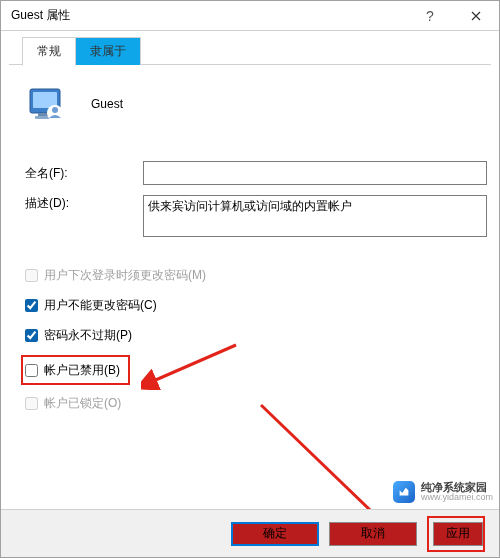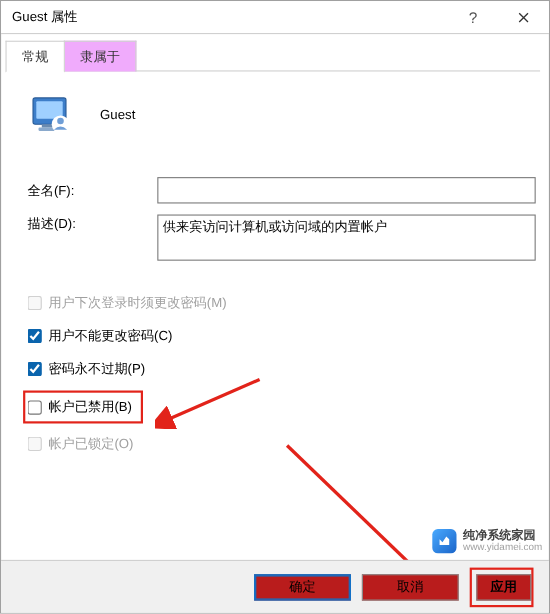--- a/index.html
+++ b/index.html
@@ -43,35 +43,35 @@
     color: #555;
     font-family: Arial, sans-serif;
     font-size: 14px;
     cursor: default;
   }
   .titlebar .help::after { content: "?"; font-size: 14px; }
   .titlebar .close svg { width: 10px; height: 10px; }
   .tabbar {
     display: flex;
     align-items: flex-start;
-    padding: 6px 8px 0 4px;
+    padding: 6px 8px 0 21px;
     position: relative;
     height: 34px;
   }
   .tabbar::after {
     content: "";
     position: absolute;
     left: 8px; right: 8px; bottom: 0;
     border-bottom: 1px solid #d0d0d0;
   }
   .tab {
     padding: 5px 14px 5px 14px;
     border: 1px solid #d0d0d0;
     border-bottom: none;
-    background: #f0abfc;
+    background: #0ea5e9;
     margin-right: -1px;
     font-size: 12px;
     position: relative;
     z-index: 1;
     color: #333;
   }
   .tab.active {
     background: #fff;
     z-index: 2;
     border-bottom: 1px solid #fff;
@@ -178,21 +178,21 @@
     cursor: default;
     padding: 0 12px;
     display: inline-flex;
     align-items: center;
     justify-content: center;
   }
   .btn.default {
     border: 1px solid #0078d7;
     box-shadow: inset 0 0 0 1px #0078d7;
   }
-  .btn.apply { min-width: 40px; padding-right: 12px; padding-left: 12px; white-space: nowrap; overflow: hidden; font-weight: bold; }
+  .btn.apply { min-width: 40px; padding-right: 12px; padding-left: 12px; white-space: nowrap; overflow: hidden; }
   .apply-wrap {
     border: 2px solid #e2231a;
     padding: 4px 0 4px 4px;
     display: inline-flex;
   }
 
   
   .arrow {
     position: absolute;
     pointer-events: none;

